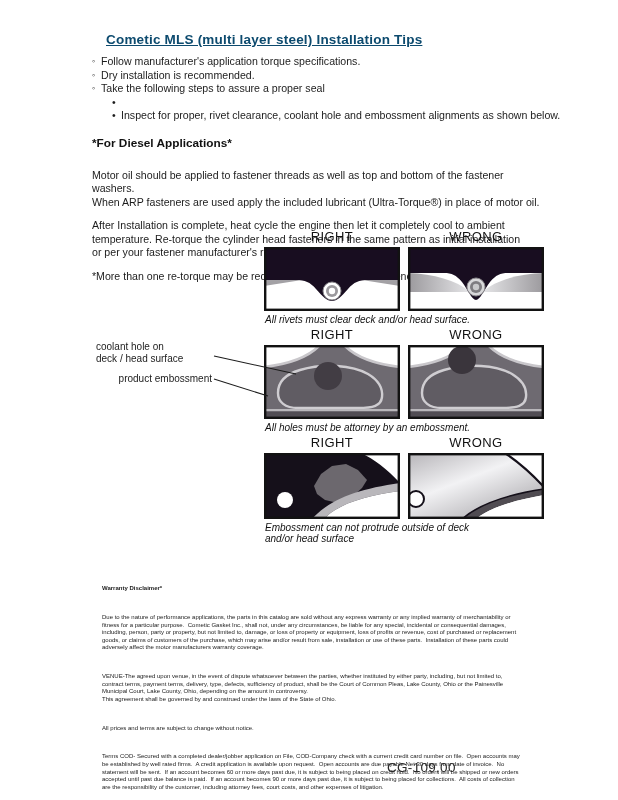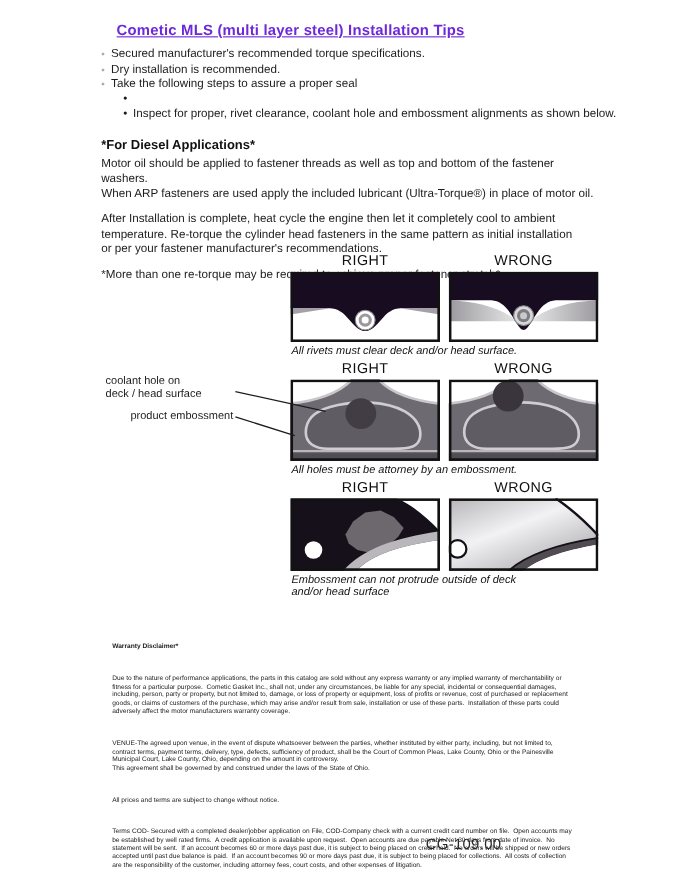--- a/index.html
+++ b/index.html
@@ -4,28 +4,28 @@
 <style>
   html,body{margin:0;padding:0;}
   body{
     width:618px;height:800px;background:#ffffff;position:relative;
     font-family:"Liberation Sans", sans-serif;color:#1c1c1c;overflow:hidden;
     -webkit-font-smoothing:antialiased;
   }
   .content{position:absolute;left:92px;top:20px;width:452px;}
   .title{
     font-size:13.5px;font-weight:bold;text-decoration:underline;
-    margin:0 0 8px 14px;letter-spacing:.2px;color:#6d28d9;
+    margin:12px 0 8px 14px;letter-spacing:.2px;color:#0c4a6e;
   }
   .tips{list-style:none;margin:0;padding:0;font-size:10.6px;line-height:13.5px;white-space:nowrap;}
   .tip{display:flex;}
   .tip .marker{width:9px;flex:0 0 9px;font-size:9px;}
   .tip.sub{margin-left:20px;}
   .tip.sub .marker{font-size:10.6px;}
-  .diesel-heading{font-size:11.8px;font-weight:bold;margin:13px 0 5px 0;color:#111;}
+  .diesel-heading{font-size:11.8px;font-weight:bold;margin:13px 0 19px 0;color:#111;}
   .para{font-size:10.6px;line-height:13.5px;margin:0 0 10px 0;white-space:pre-line;}
   .diagrams{position:absolute;left:236px;top:230px;width:281px;margin-left:28px;}
   .dg-labels{display:flex;gap:8px;font-size:13px;line-height:13px;letter-spacing:.4px;margin-bottom:4px;color:#111;}
   .dg-labels span{width:136px;text-align:center;}
   .dg-row{display:flex;gap:8px;}
   .dg-row svg{display:block;}
   .dg-caption{font-size:10px;line-height:11px;margin:3px 0 3px 1px;white-space:pre-line;color:#111;font-style:italic;}
   .coolant-label{
     position:absolute;left:96px;top:341px;width:116px;text-align:left;
     font-size:10px;line-height:11.5px;white-space:pre-line;
@@ -40,21 +40,21 @@
   .doc-code{position:absolute;left:387px;top:760px;font-size:13.5px;letter-spacing:.3px;color:#2a2a2a;}
 </style>
 </head>
 <body>
 
 <div class="content">
   <h1 class="title">Cometic MLS (multi layer steel) Installation Tips</h1>
   <ul class="tips">
     <li class="tip">
       <span class="marker">◦</span>
-      <span>Secured manufacturer's recommended torque specifications.</span>
+      <span>Follow manufacturer's application torque specifications.</span>
     </li>
     <li class="tip">
       <span class="marker">◦</span>
       <span>Dry installation is recommended.</span>
     </li>
     <li class="tip">
       <span class="marker">◦</span>
       <span>Take the following steps to assure a proper seal</span>
     </li>
     <li class="tip sub">

